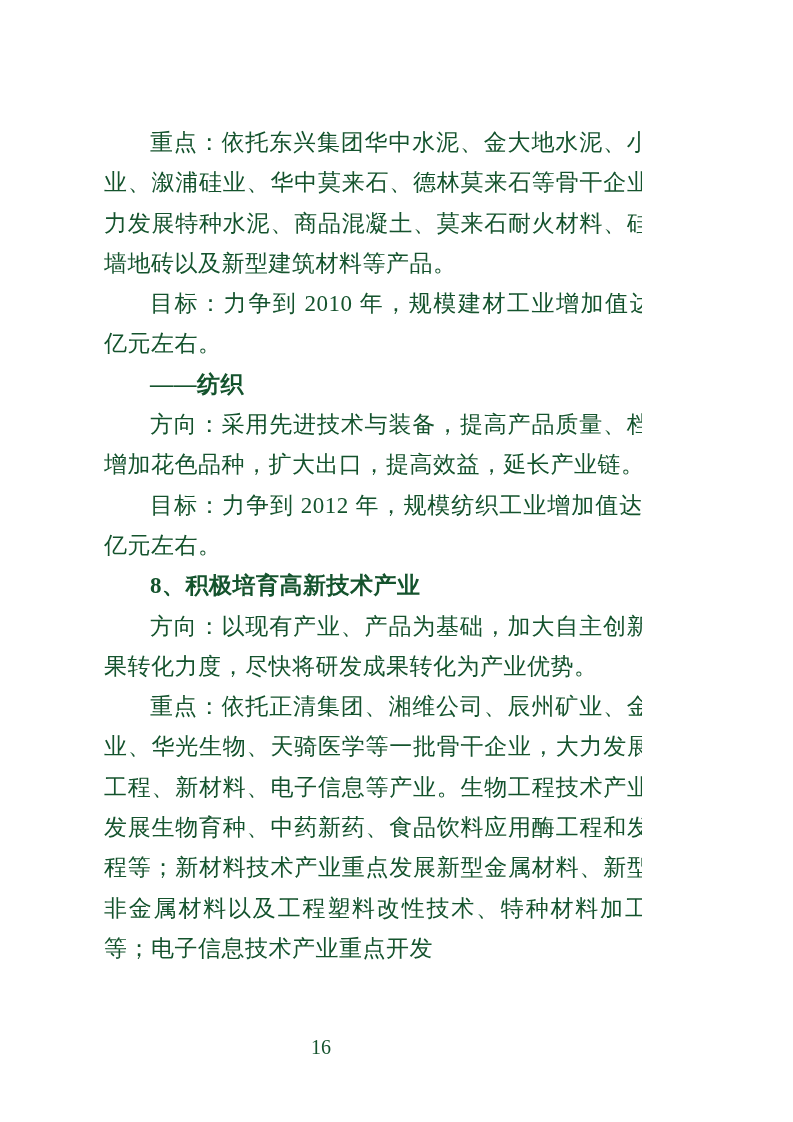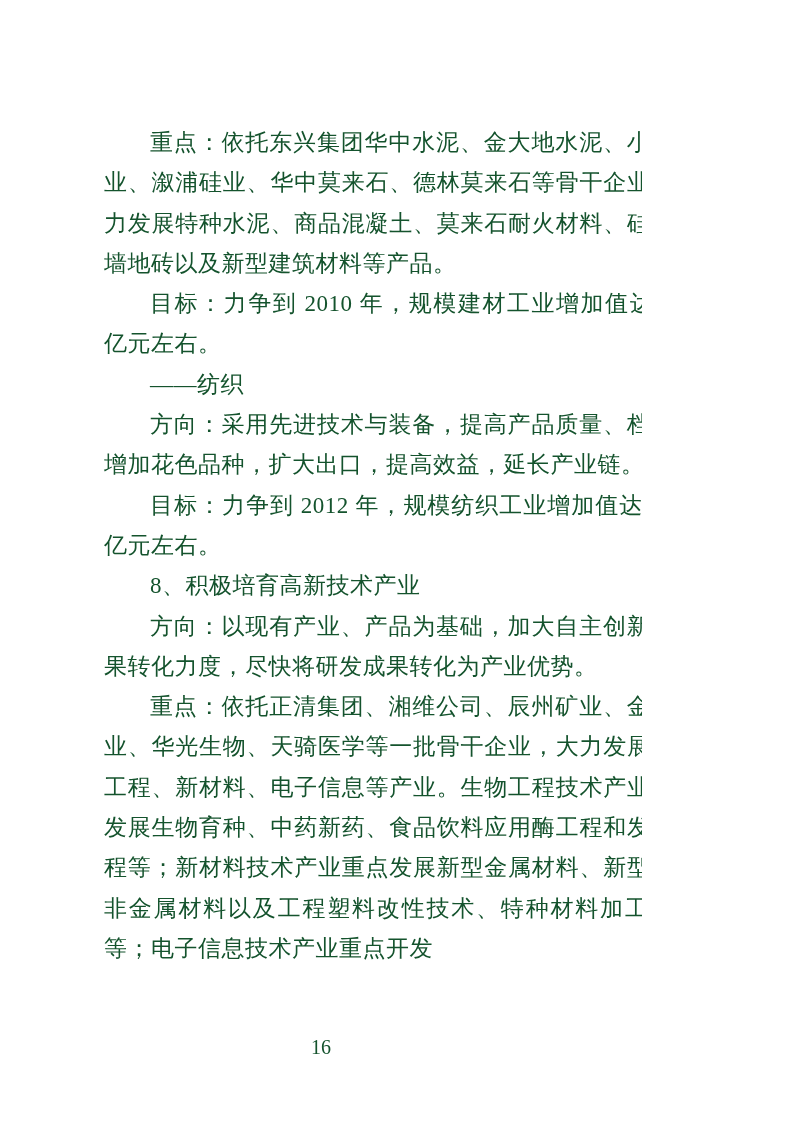--- a/index.html
+++ b/index.html
@@ -27,21 +27,21 @@
     padding: 0;
     font-size: 23px;
     line-height: 40.3px;
     text-indent: 2em;
     text-align: justify;
     text-align-last: left;
     text-justify: inter-character;
     letter-spacing: 0.5px;
   }
   .content p.heading {
-    font-weight: normal;
+    font-weight: bold;
     text-align: left;
     letter-spacing: 0.5px;
   }
   .footer {
     position: absolute;
     top: 1036px;
     left: 0;
     width: 100%;
     text-align: center;
     font-size: 20px;

